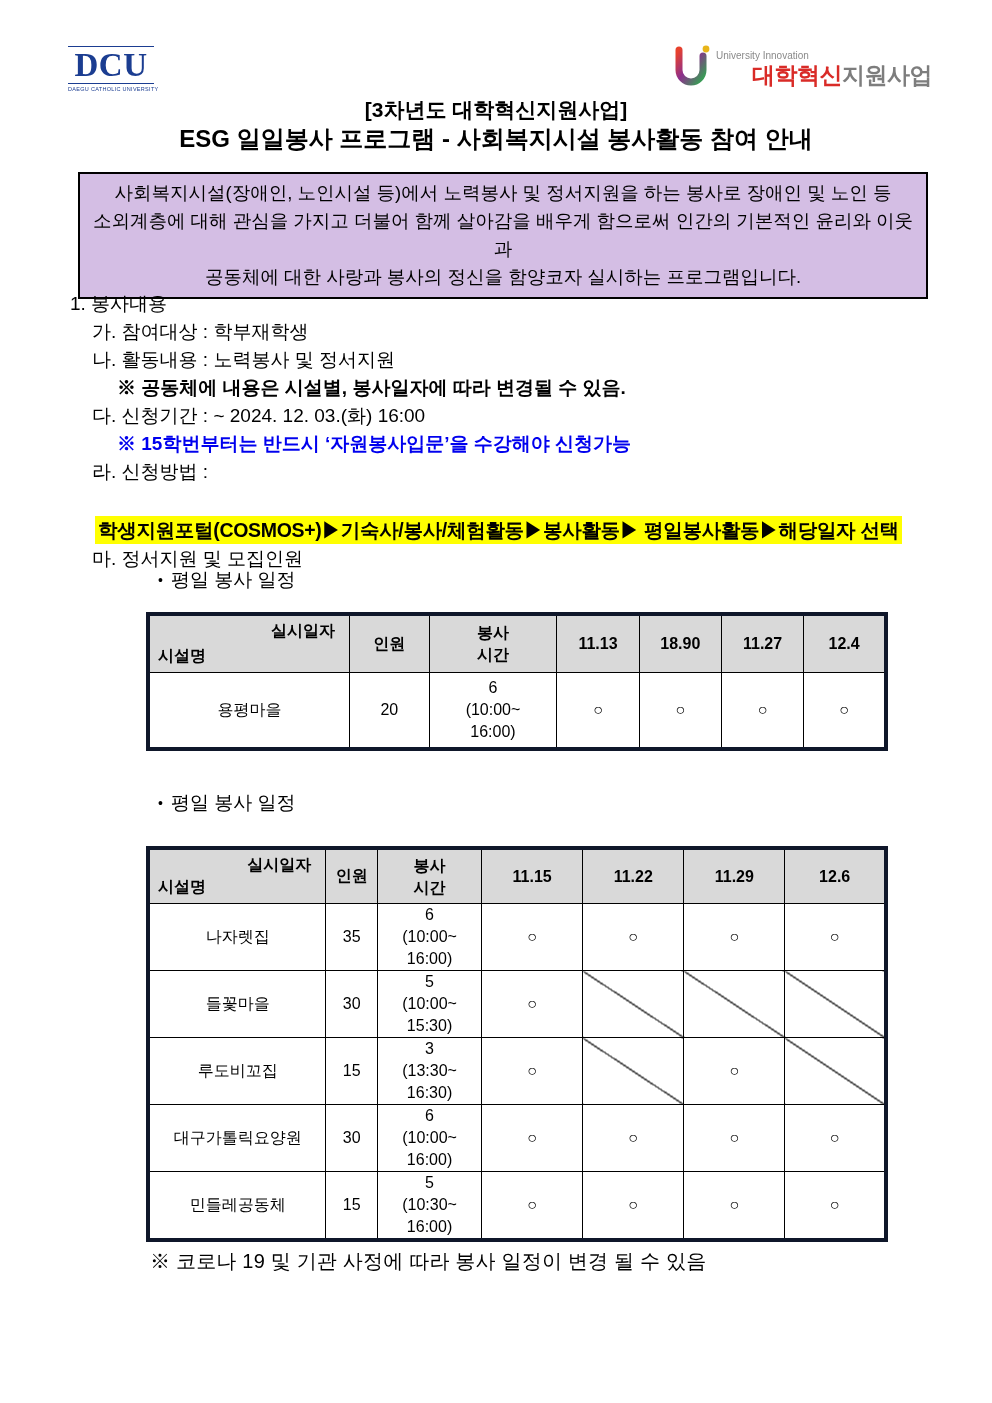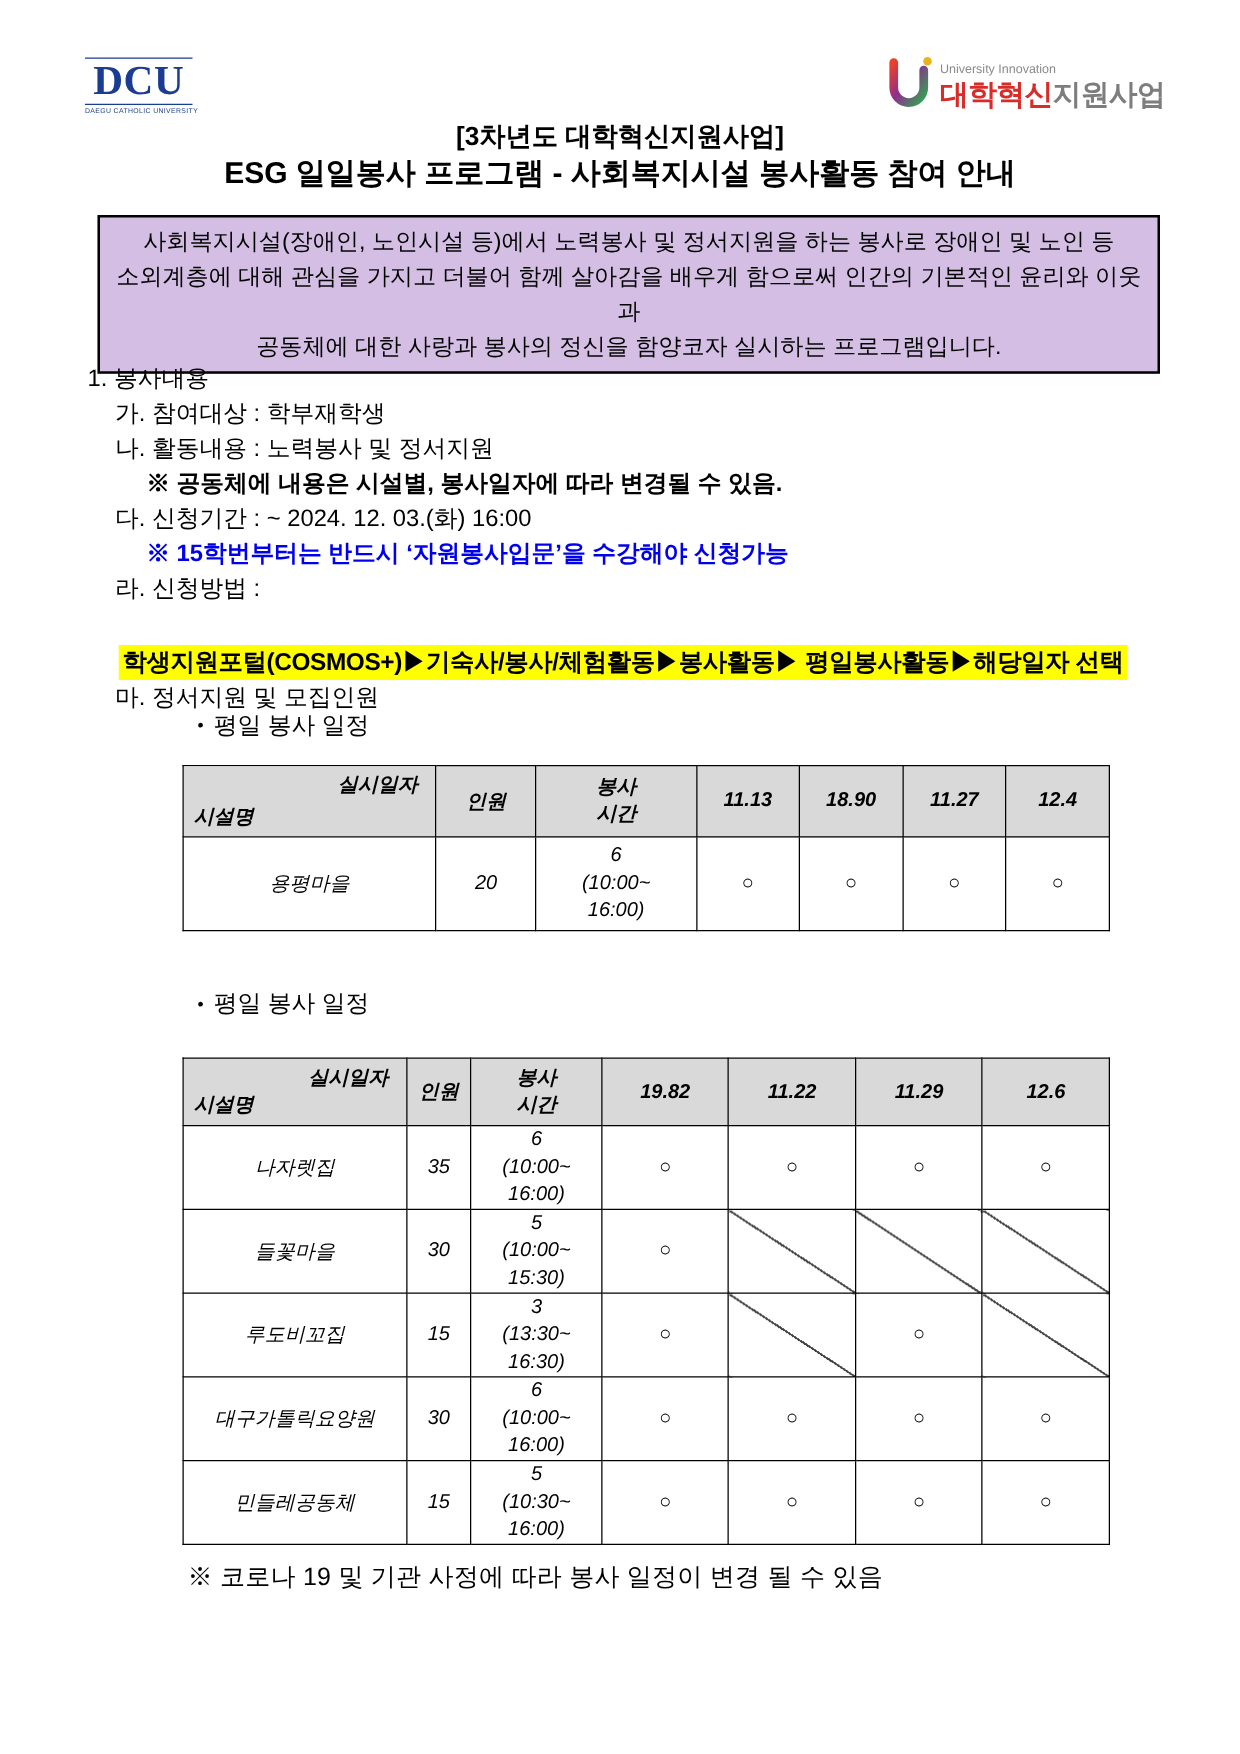--- a/index.html
+++ b/index.html
@@ -14,21 +14,21 @@
   .dcu-rule { border-top:1.5px solid #1b3d91; margin:0 0 1px 0; }
   .dcu-word { font-family:"Liberation Serif", serif; font-weight:bold; font-size:33px;
               line-height:34px; color:#1b3d91; letter-spacing:0.5px; }
   .dcu-rule2 { border-top:1.5px solid #1b3d91; margin:1px 0 2px 0; }
   .dcu-sub { font-size:5.5px; color:#1b3d91; letter-spacing:0.3px; white-space:nowrap; }
 
   .ui-logo { position:absolute; right:60px; top:44px; display:flex; align-items:center; }
   .ui-mark { width:42px; height:46px; margin-right:4px; }
   .ui-texts { padding-top:4px; }
   .ui-small { font-size:10px; color:#8a8a8a; line-height:12px; }
-  .ui-big { font-size:23px; font-weight:bold; line-height:26px; letter-spacing:-0.5px; }
+  .ui-big { font-size:23px; font-weight:bold; line-height:26px; letter-spacing:-0.5px;margin-left:36px; }
   .ui-red { color:#d92b27; }
   .ui-gray { color:#7d7d7d; }
 
   
   .title-block { position:absolute; left:0; top:96px; width:100%; text-align:center; }
   .title-line1 { font-size:21px; font-weight:bold; line-height:27px; }
   .title-line2 { font-size:24px; font-weight:bold; line-height:31px; }
 
   
   .intro-box {
@@ -48,21 +48,21 @@
         margin-left:25px; font-size:19.5px; letter-spacing:-0.3px;margin-top:30px; }
 
   
   .bullet-label { position:absolute; left:158px; font-size:19px; }
   .bullet-dot { font-size:14px; vertical-align:1px; margin-right:8px; }
 
   table.sched { position:absolute; left:146px; border-collapse:collapse; table-layout:fixed;
                 background:#fff; }
   table.sched td { border:1px solid #000; text-align:center; vertical-align:middle;
                    font-size:16px; padding:0; }
-  table.sched { border:1px solid #0f172a;font-style:italic; }
+  table.sched { border:4px solid #0f172a; }
   tr.head td { background:#d9d9d9; font-weight:bold; }
   td.time { white-space:pre-line; font-size:15px; line-height:22px; }
   td.diag {
     position:relative;
     background-image:linear-gradient(to bottom right,
       transparent calc(50% - 0.8px), #333 calc(50% - 0.8px),
       #333 calc(50% + 0.8px), transparent calc(50% + 0.8px));
   }
   .diag-top { position:absolute; top:5px; right:14px; font-weight:bold; }
   .diag-bottom { position:absolute; bottom:5px; left:8px; font-weight:bold; }
@@ -193,21 +193,21 @@
     </colgroup>
     <tbody>
         <tr class="head">
       <td class="diag">
         <span class="diag-top">실시일자</span>
         <span class="diag-bottom">시설명</span>
       </td>
       <td>인원</td>
       <td class="time">봉사
 시간</td>
-      <td>19.82</td>
+      <td>11.15</td>
       <td>11.22</td>
       <td>11.29</td>
       <td>12.6</td>
     </tr>
     <tr class="data">
       <td>나자렛집</td>
       <td>35</td>
       <td class="time">6
 (10:00~
 16:00)</td>

